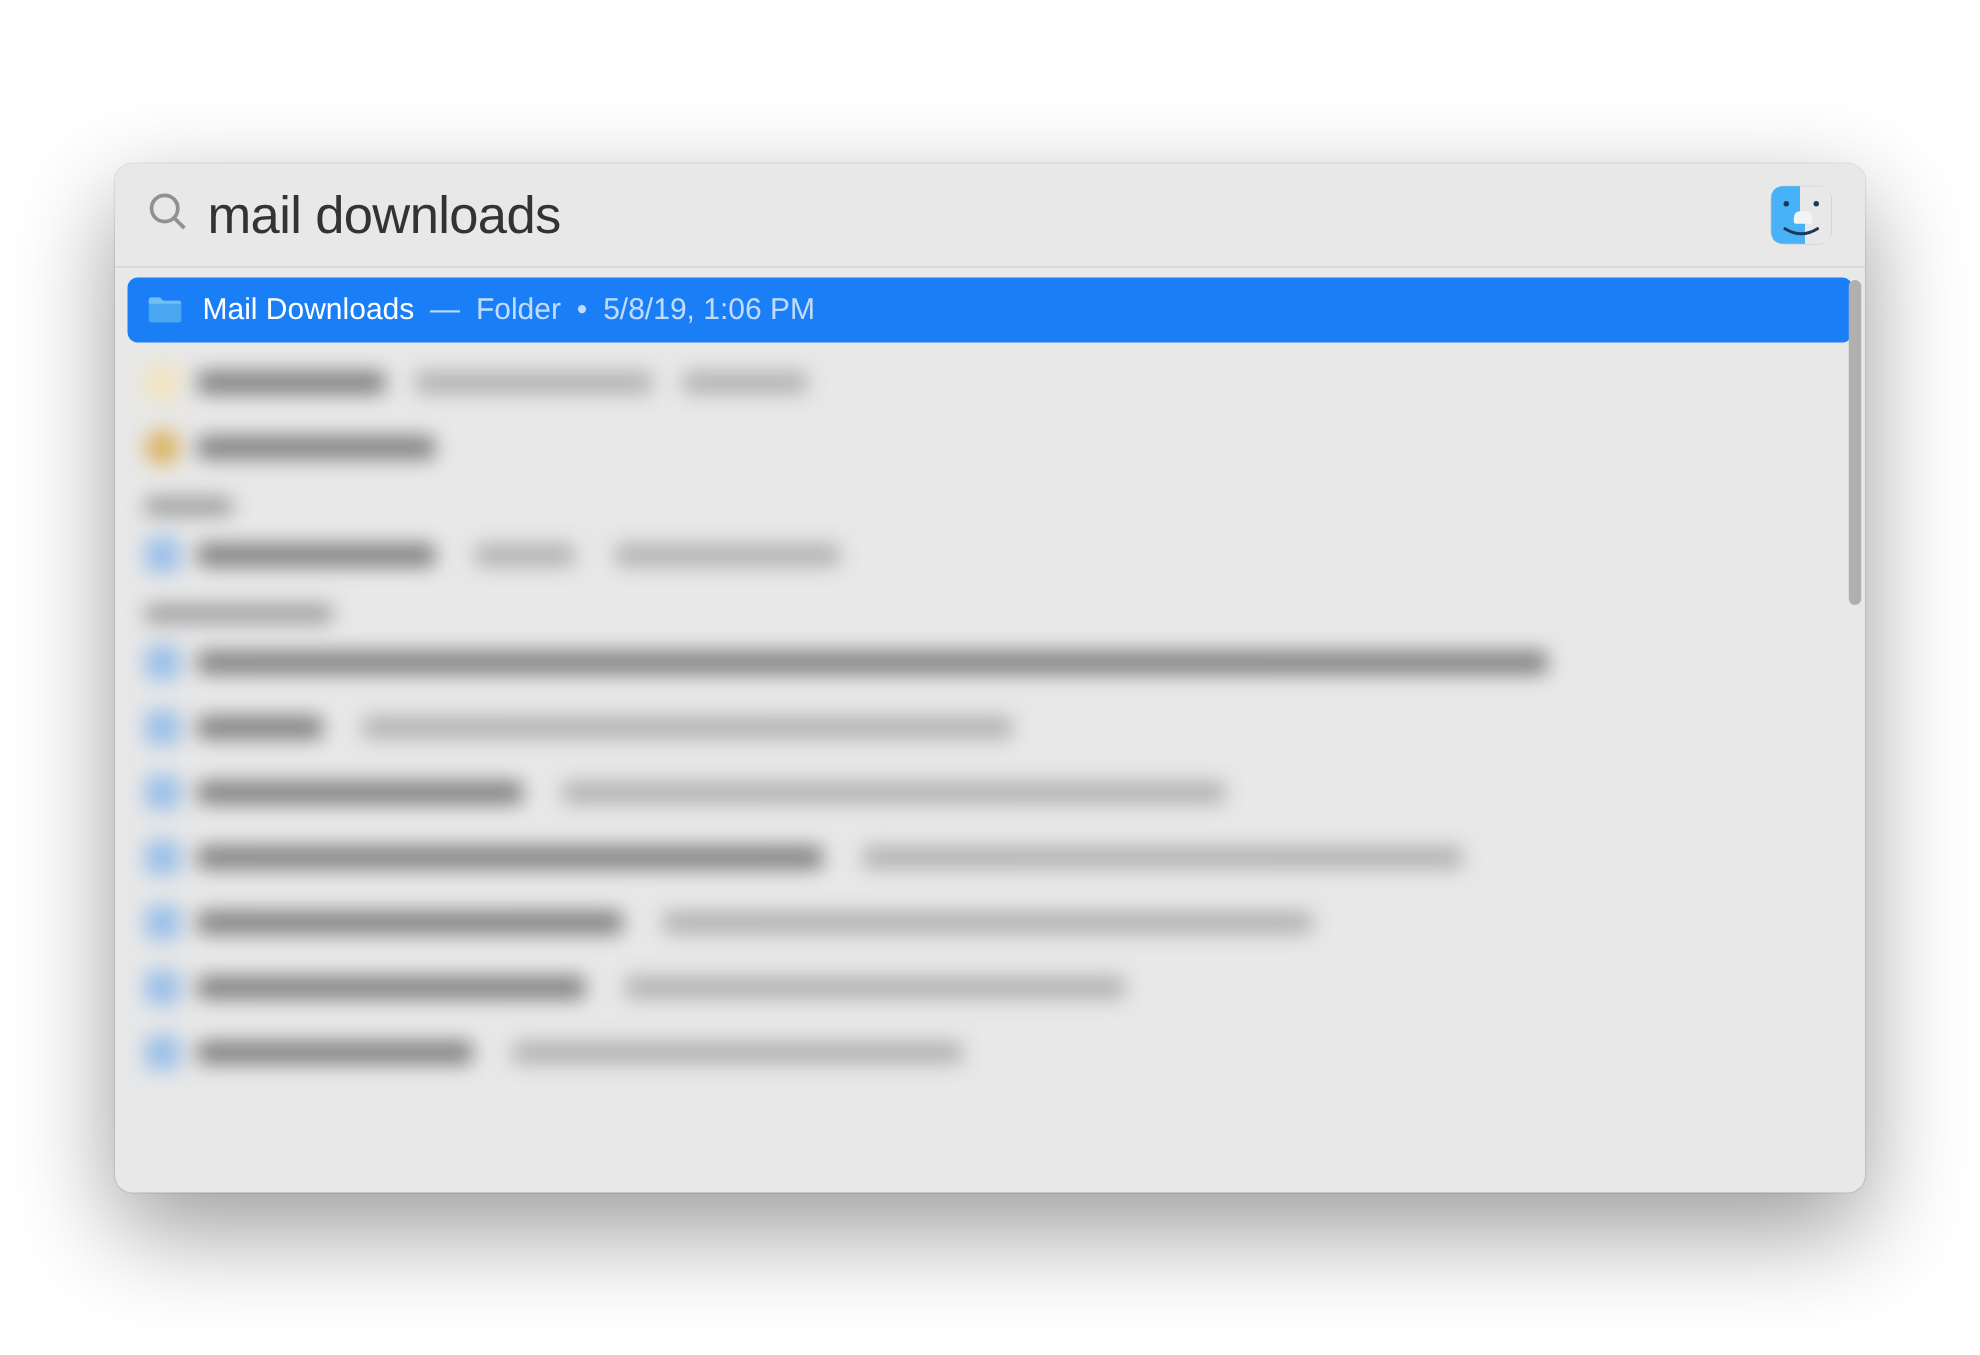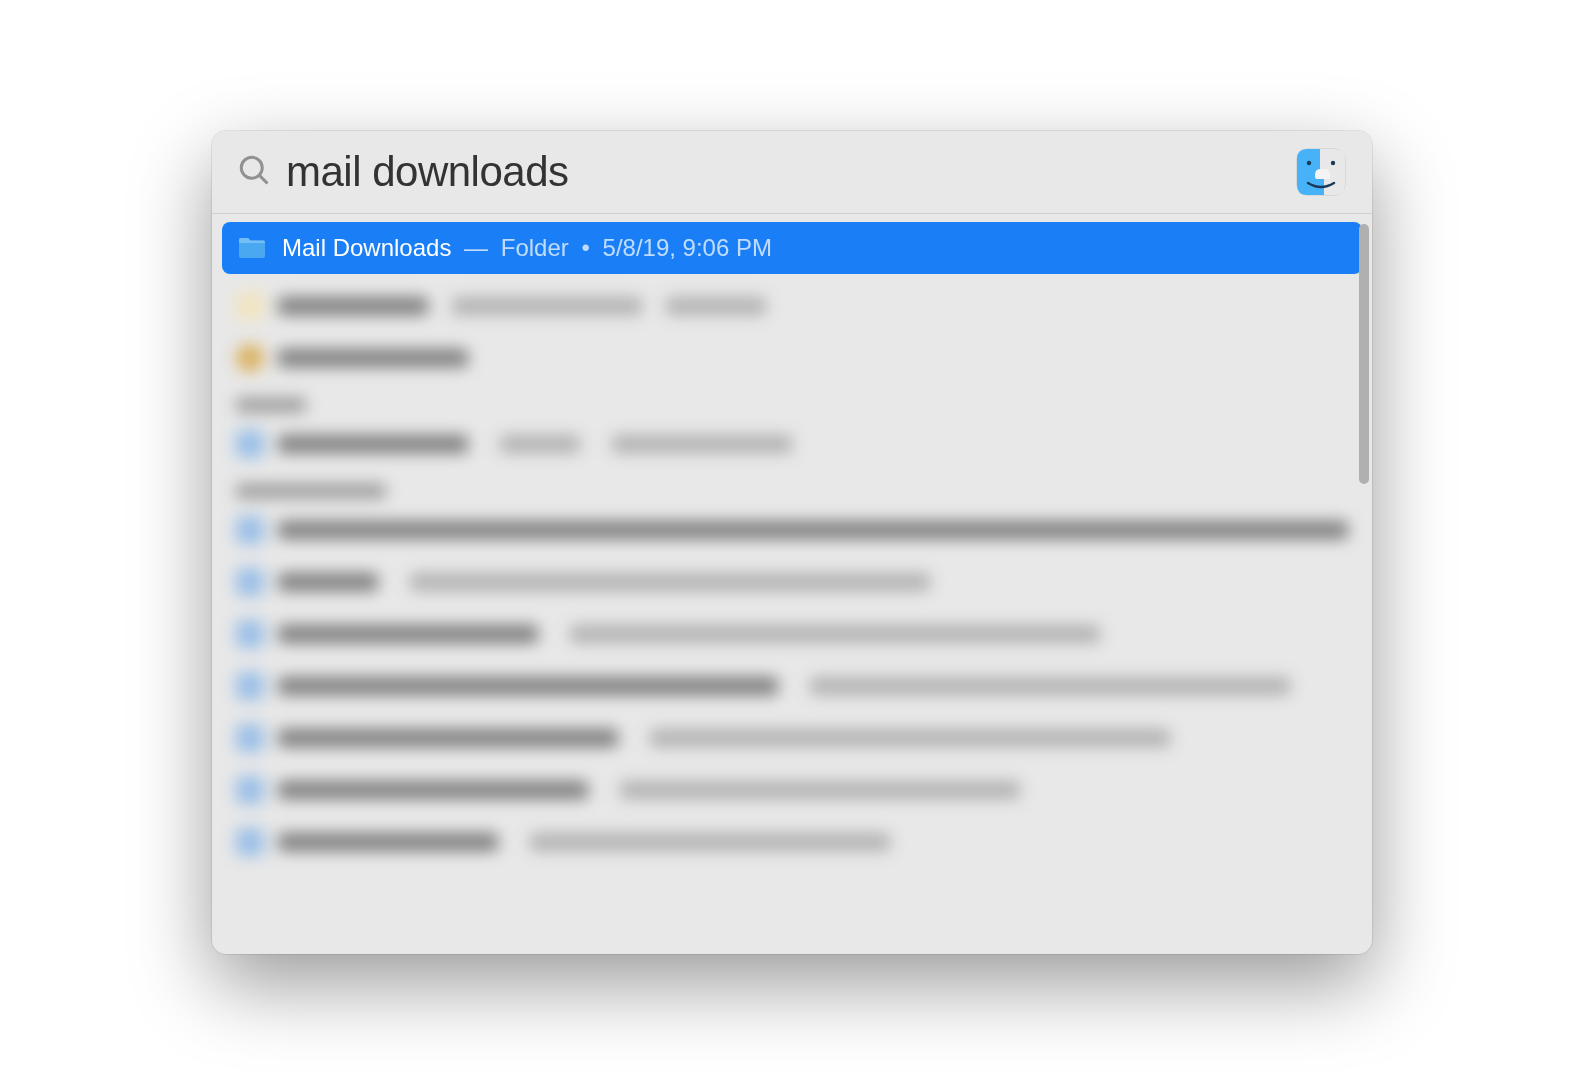--- a/index.html
+++ b/index.html
@@ -10,21 +10,21 @@
     body {
       font-family: -apple-system, BlinkMacSystemFont, "Helvetica Neue", sans-serif;
       background: #fff;
       display: flex;
       align-items: center;
       justify-content: center;
       min-height: 1084px;
       width: 1584px;
     }
     .spotlight-window {
-      width: 1160px;
+      width: 1400px;
       background: #e8e8e8;
       border-radius: 14px;
       box-shadow: 0 30px 80px rgba(0,0,0,0.4), 0 0 0 1px rgba(0,0,0,0.08);
       overflow: hidden;
       position: relative;
     }
     .search-header {
       display: flex;
       align-items: center;
       padding: 14px 24px;
@@ -181,21 +181,21 @@
         <svg width="32" height="32" viewBox="0 0 32 32">
           <path d="M3 8 Q3 6 5 6 L12 6 L14.5 8.5 L27 8.5 Q29 8.5 29 10.5 L29 24 Q29 26 27 26 L5 26 Q3 26 3 24 Z" fill="#4aa8f0"></path>
           <path d="M3 11 L29 11 L29 10.5 Q29 8.5 27 8.5 L14.5 8.5 L12 6 L5 6 Q3 6 3 8 Z" fill="#72bef5"></path>
         </svg>
       </span>
       <div class="result-text">
         <span class="result-title">Mail Downloads</span>
         <span class="separator">&nbsp;—&nbsp;</span>
         <span class="result-meta">Folder</span>
         <span class="separator">&nbsp;•&nbsp;</span>
-        <span class="result-meta">5/8/19, 9:06 PM</span>
+        <span class="result-meta">5/8/19, 1:06 PM</span>
       </div>
     </div>
 
     <div class="blurred-content">
       <div class="blur-row">
         <div class="blur-icon yellow"></div>
         <div class="blur-line dark" style="width:150px"></div>
         <div class="blur-line light" style="width:190px;margin-left:10px"></div>
         <div class="blur-line light" style="width:100px;margin-left:10px"></div>
       </div>

